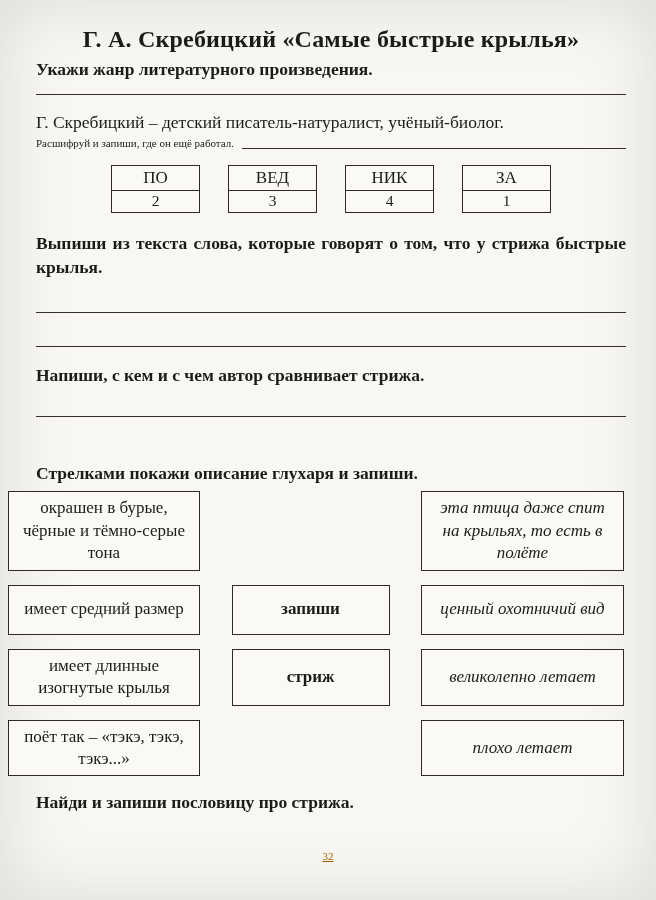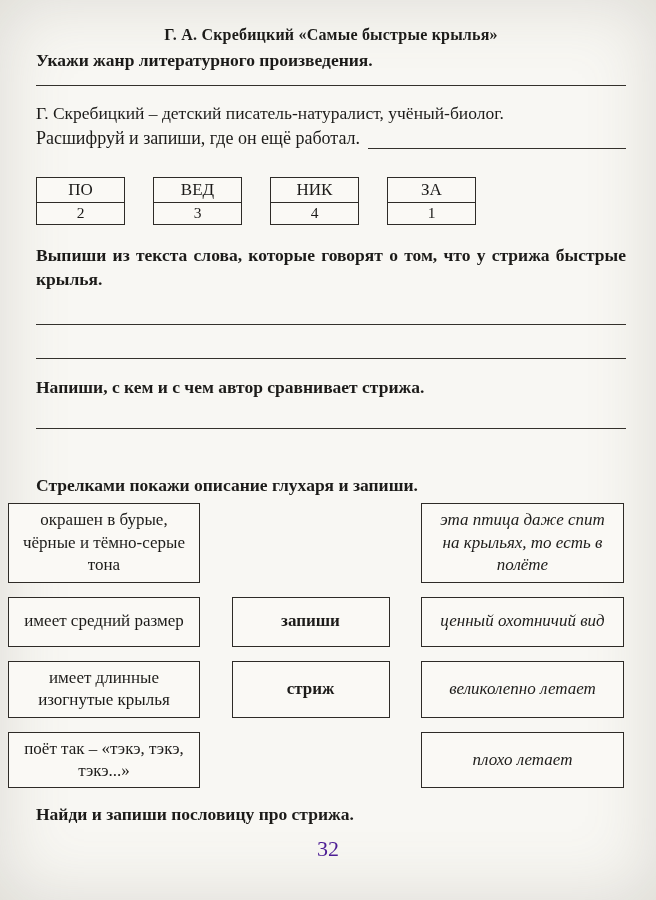--- a/index.html
+++ b/index.html
@@ -13,35 +13,35 @@
   .sheet {
     position: relative;
     width: 656px; height: 900px;
     background: #f8f7f3;
     box-shadow: inset 0 0 70px rgba(110,105,90,.20);
     overflow: hidden;
   }
   .content { padding: 26px 30px 0 36px; }
 
   .title {
-    text-align: center; font-weight: 700; font-size: 16px;
+    text-align: center; font-weight: 700; font-size: 24px;
     margin: 0 0 4px 0; letter-spacing: .2px;
   }
   .task {
     font-weight: 700; font-size: 17.5px; line-height: 1.38;
     margin: 0; text-align: justify;
   }
   .plain { font-weight: 400; font-size: 17.5px; line-height: 1.35; margin: 0; text-align: justify; }
   .write-line { border-bottom: 1.4px solid #34312c; }
 
   .fill-row { display: flex; align-items: flex-end; margin-top: 2px; }
-  .fill-row .txt { white-space: nowrap; font-size: 18px; }
+  .fill-row .txt { white-space: nowrap; font-size: 11px; }
   .fill-line { flex: 1; border-bottom: 1.4px solid #34312c; margin-left: 8px; height: 6px; }
 
-  .syll-row { display: flex; justify-content: flex-start; gap: 28px; margin-top: 28px; }
+  .syll-row { display: flex; justify-content: center; gap: 28px; margin-top: 16px; }
   .syll-box { width: 89px; border: 1.5px solid #2e2b27; background: #faf9f5; }
   .syll-top {
     height: 25px; display: flex; align-items: center; justify-content: center;
     font-size: 17px; border-bottom: 1.5px solid #2e2b27;
   }
   .syll-num { height: 21px; display: flex; align-items: center; justify-content: center; font-size: 15.5px; }
 
   .match-grid {
     display: grid;
     grid-template-columns: 192px 1fr 203px;
@@ -61,21 +61,21 @@
   }
   .mbox.tall { min-height: 76px; }
   .mbox.center-bird {
     width: 158px; margin: 0 auto; font-weight: 700; align-self: stretch;
   }
   .col1 { grid-column: 1; } .col2 { grid-column: 2; } .col3 { grid-column: 3; font-style: italic; }
   .row1 { grid-row: 1; } .row2 { grid-row: 2; } .row3 { grid-row: 3; } .row4 { grid-row: 4; }
 
   .page-num {
     position: absolute; bottom: 38px; left: 0; width: 100%;
-    text-align: center; font-size: 22px; color: #4c1d95;
+    text-align: center; font-size: 11px; color: #a16207; text-decoration: underline;
   }
 
   .mt8 { } .mt14 { margin-top: 14px; }
   .mt16 { margin-top: 16px; } .mt18 { margin-top: 18px; } .mt44 { margin-top: 44px; }
   .h16 { height: 14px; } .h34 { height: 34px; } .h30 { height: 30px; }
 </style>
 </head>
 <body>
 
 <div class="sheet">

